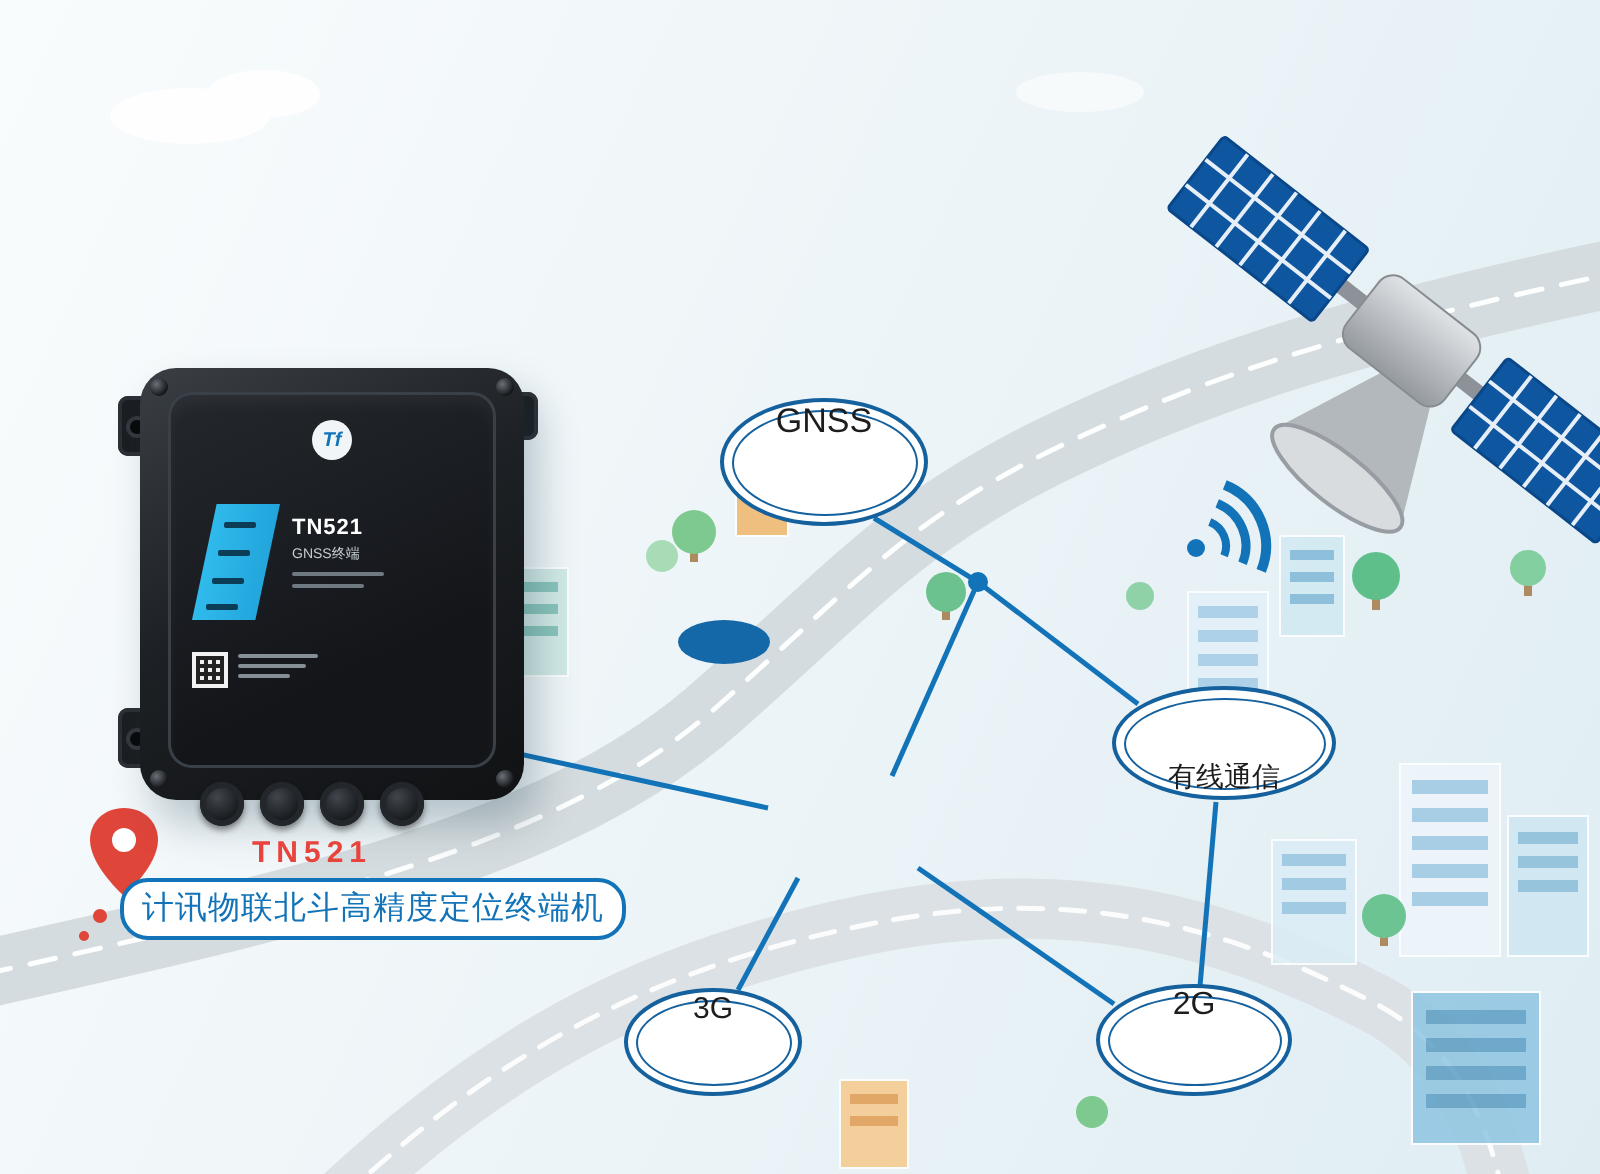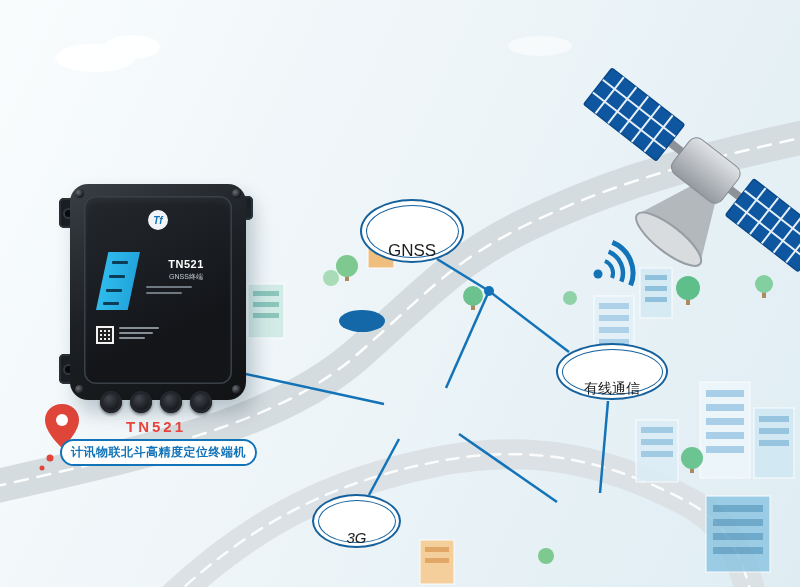--- a/index.html
+++ b/index.html
@@ -8,21 +8,21 @@
     position:relative; width:800px; height:587px; overflow:hidden;
     background:linear-gradient(115deg,#f9fcfd 0%,#eef5f8 45%,#dfedf3 100%);
     font-family:"Liberation Sans", sans-serif;
   }
   svg.layer { position:absolute; left:0; top:0; }
   .map-layer { z-index:1; }
   .links-layer { z-index:2; }
   .sat-layer { z-index:3; }
 
   
-  .device { position:absolute; left:70px; top:184px; width:176px; height:216px; z-index:4;text-align:center; }
+  .device { position:absolute; left:70px; top:184px; width:192px; height:216px; z-index:4; }
   .dev-ear { position:absolute; width:18px; height:30px; background:#1b1e22; border-radius:5px;
              box-shadow:inset 0 0 0 2px #2c3036; z-index:0; }
   .ear-tl { left:-11px; top:14px; } .ear-bl { left:-11px; top:170px; }
   .ear-tr { right:-7px; top:12px; width:14px; height:24px; }
   .dev-hole { position:absolute; left:50%; top:50%; width:7px; height:7px; margin:-3.5px 0 0 -3.5px;
               border-radius:50%; background:#08090a; box-shadow:0 0 0 2px #34383e; }
   .dev-body { position:absolute; inset:0; z-index:1; border-radius:18px;
               background:linear-gradient(150deg,#3a3f45 0%,#1d2024 45%,#101214 100%);
               box-shadow:7px 12px 20px rgba(30,60,80,.28); }
   .screw { position:absolute; width:9px; height:9px; border-radius:50%;
@@ -54,32 +54,32 @@
   .ql1{width:40px;margin-top:1px!important}.ql2{width:34px}.ql3{width:26px}
   .conn { position:absolute; bottom:-13px; width:22px; height:22px; border-radius:50%;
           background:radial-gradient(circle at 40% 35%,#41464d,#141619 65%);
           box-shadow:0 2px 3px rgba(0,0,0,.45), inset 0 0 0 3px #23272c; z-index:1; }
   .c1{left:30px}.c2{left:60px}.c3{left:90px}.c4{left:120px}
 
   
   .caption { position:absolute; left:60px; top:418px; width:192px; text-align:center; z-index:5; }
   .caption-model { color:#e8433c; font-weight:bold; font-size:15px; letter-spacing:3px; }
   .caption-pill { display:inline-block; margin-top:4px; background:#ffffff; border:2px solid #1273b8;
-                  border-radius:14px; color:#1273b8; font-size:12px; font-weight:700;
+                  border-radius:14px; color:#1273b8; font-size:16px; font-weight:400;
                   padding:3px 9px; letter-spacing:.5px; white-space:nowrap; }
 
   
   .node { position:absolute; z-index:5; background:#ffffff; border:2.5px solid #15619e;
-          border-radius:50%; display:flex; align-items:flex-end; justify-content:center; }
+          border-radius:50%; display:flex; align-items:flex-start; justify-content:center; }
   .node .ring { position:absolute; inset:3.5px; border:1.5px solid #15619e; border-radius:50%; }
   .node .lbl { position:relative; color:#1d1d1d; }
   .node-gnss { left:360px; top:199px; width:104px; height:64px; } .node-gnss .lbl{font-size:17px;}
   .node-wired { left:556px; top:343px; width:112px; height:57px; } .node-wired .lbl{font-size:14px;margin-top:35px;}
   .node-4g { left:372px; top:382px; width:98px; height:60px; } .node-4g .lbl{font-size:16px;}
-  .node-3g { left:312px; top:494px; width:89px; height:54px; } .node-3g .lbl{font-size:15px;font-style:italic;}
+  .node-3g { left:312px; top:494px; width:89px; height:54px; } .node-3g .lbl{font-size:15px;}
   .node-2g { left:548px; top:492px; width:98px; height:56px; } .node-2g .lbl{font-size:16px;}
 </style>
 </head>
 <body>
 
 <div class="stage">
 
   <svg class="layer map-layer" width="800" height="587" viewBox="0 0 800 587">
     <g fill="#ffffff" opacity="0.9">
       <ellipse cx="95" cy="58" rx="40" ry="14"></ellipse>
@@ -270,14 +270,18 @@
     <span class="lbl">GNSS</span>
   </div>
   <div class="node node-wired">
     <span class="ring"></span>
     <span class="lbl">有线通信</span>
   </div>
   <div class="node node-3g">
     <span class="ring"></span>
     <span class="lbl">3G</span>
   </div>
+  <div class="node node-2g">
+    <span class="ring"></span>
+    <span class="lbl">2G</span>
+  </div>
 
 </div>
 
 </body></html>

